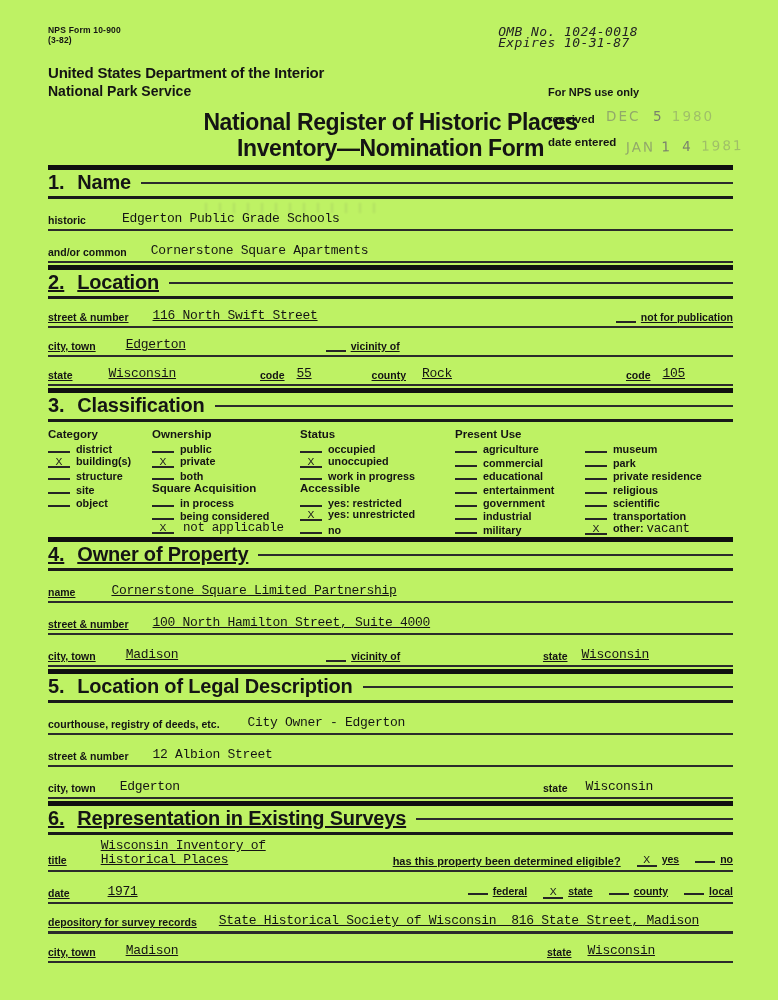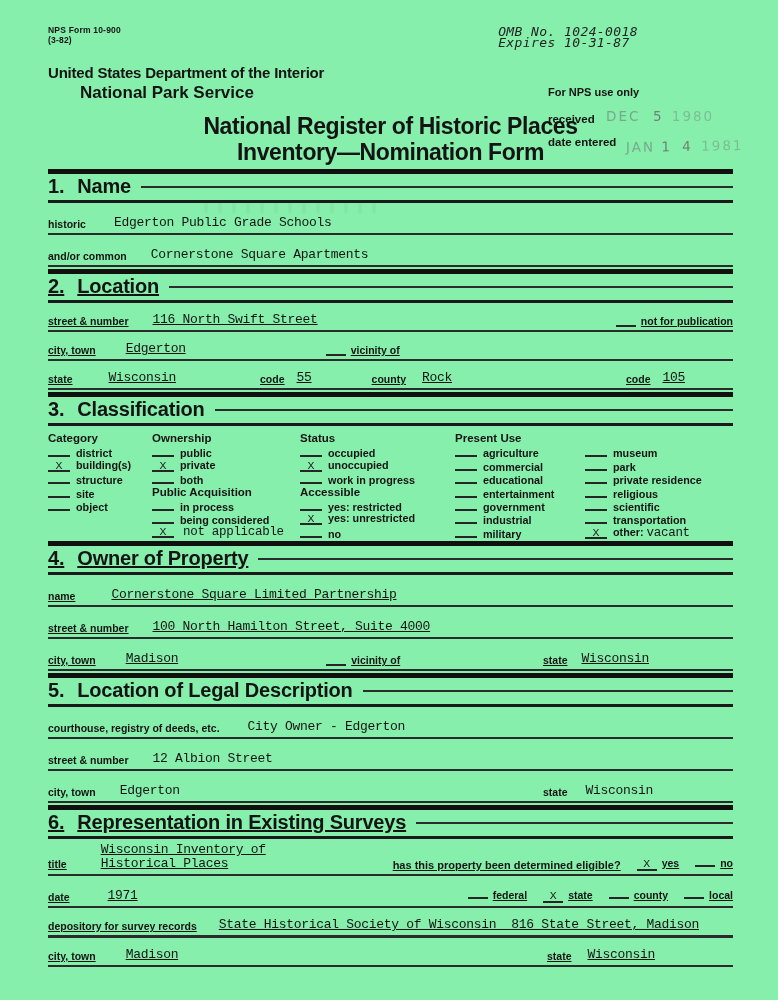--- a/index.html
+++ b/index.html
@@ -1,29 +1,29 @@
 <!DOCTYPE html>
 <html><head>
 <meta charset="utf-8">
 <style>
   html,body { margin:0; padding:0; background:#e8e8e6; }
   .page {
     position:relative; width:778px; height:1000px; margin:0 auto;
-    background:#86efac; overflow:hidden; color:#141414;
+    background:#bef264; overflow:hidden; color:#141414;
     font-family:"Liberation Sans", sans-serif;
     box-sizing:border-box; padding:0 45px 0 48px;
   }
 
   
   .mast { display:flex; justify-content:space-between; margin-top:26px; }
   .formno { font-size:8.5px; font-weight:bold; line-height:9.5px; letter-spacing:.2px; }
   .omb { font-family:"DejaVu Sans Mono", monospace; font-style:italic; font-size:13px; line-height:11px; color:#232323; margin-right:95px; letter-spacing:.4px; }
   .agency { margin-top:16px; font-weight:bold; }
   .agency .a1 { font-size:15px; letter-spacing:-0.2px; }
-  .agency .a2 { font-size:17px; margin-top:2px;margin-left:32px; }
+  .agency .a2 { font-size:14px; margin-top:2px; }
   .form-title { margin-top:10px; font-size:23px; font-weight:bold; line-height:26px; letter-spacing:-0.4px;text-align:center; }
   .instr { margin-top:4px; font-size:11px; font-weight:bold; line-height:13.5px; }
   .instr em { font-style:italic; }
 
   
   .nps-box { position:absolute; left:548px; top:86px; width:212px; }
   .nps-h { font-size:11px; font-weight:bold; }
   .nps-lab { font-size:11.5px; font-weight:bold; }
   .nps-r1 { margin-top:15px; }
   .nps-r2 { margin-top:11px; }
@@ -105,21 +105,21 @@
 
   <div class="smudge"></div>
 
   <section class="s1">
     <header class="sec-head">
       <span class="sec-txt"><span>1.</span><span class="sec-gap"></span><span>Name</span></span>
       <span class="sec-rule"></span>
     </header>
     <div class="frow">
       <span class="lab">historic</span>
-      <span class="val" style="margin-left:28px">Edgerton Public Grade Schools</span>
+      <span class="val" style="margin-left:36px">Edgerton Public Grade Schools</span>
     </div>
     <div class="frow">
       <span class="lab">and/or common</span>
       <span class="val" style="margin-left:24px">Cornerstone Square Apartments</span>
     </div>
   </section>
 
   <section class="s2">
     <header class="sec-head">
       <span class="sec-txt"><span>2.</span><span class="sec-gap"></span><span>Location</span></span>
@@ -187,21 +187,21 @@
             <span class="cls-lab">public</span>
           </div>
           <div class="cls-item">
             <span class="blank">X</span>
             <span class="cls-lab">private</span>
           </div>
           <div class="cls-item">
             <span class="blank"></span>
             <span class="cls-lab">both</span>
           </div>
-          <div class="cls-hdr">Public Acquisition</div>
+          <div class="cls-hdr">Square Acquisition</div>
           <div class="cls-item">
             <span class="blank"></span>
             <span class="cls-lab">in process</span>
           </div>
           <div class="cls-item">
             <span class="blank"></span>
             <span class="cls-lab">being considered</span>
           </div>
           <div class="cls-item">
             <span class="blank">X</span>

